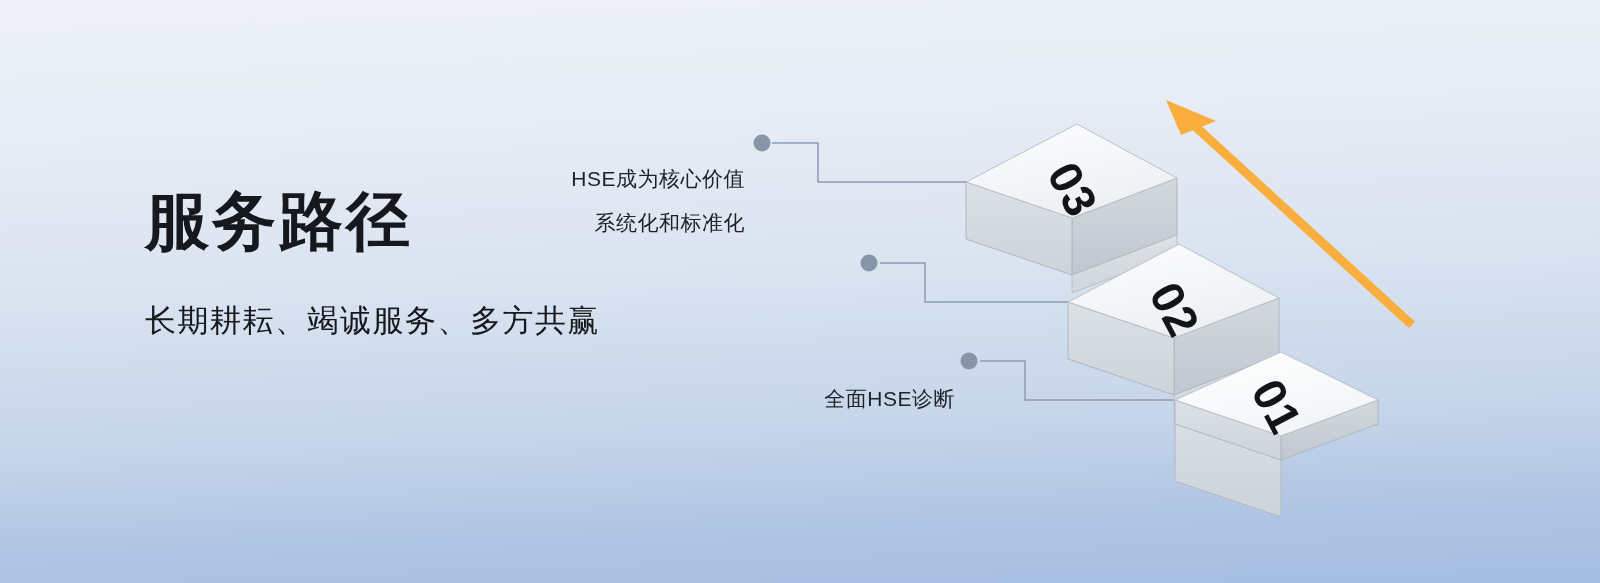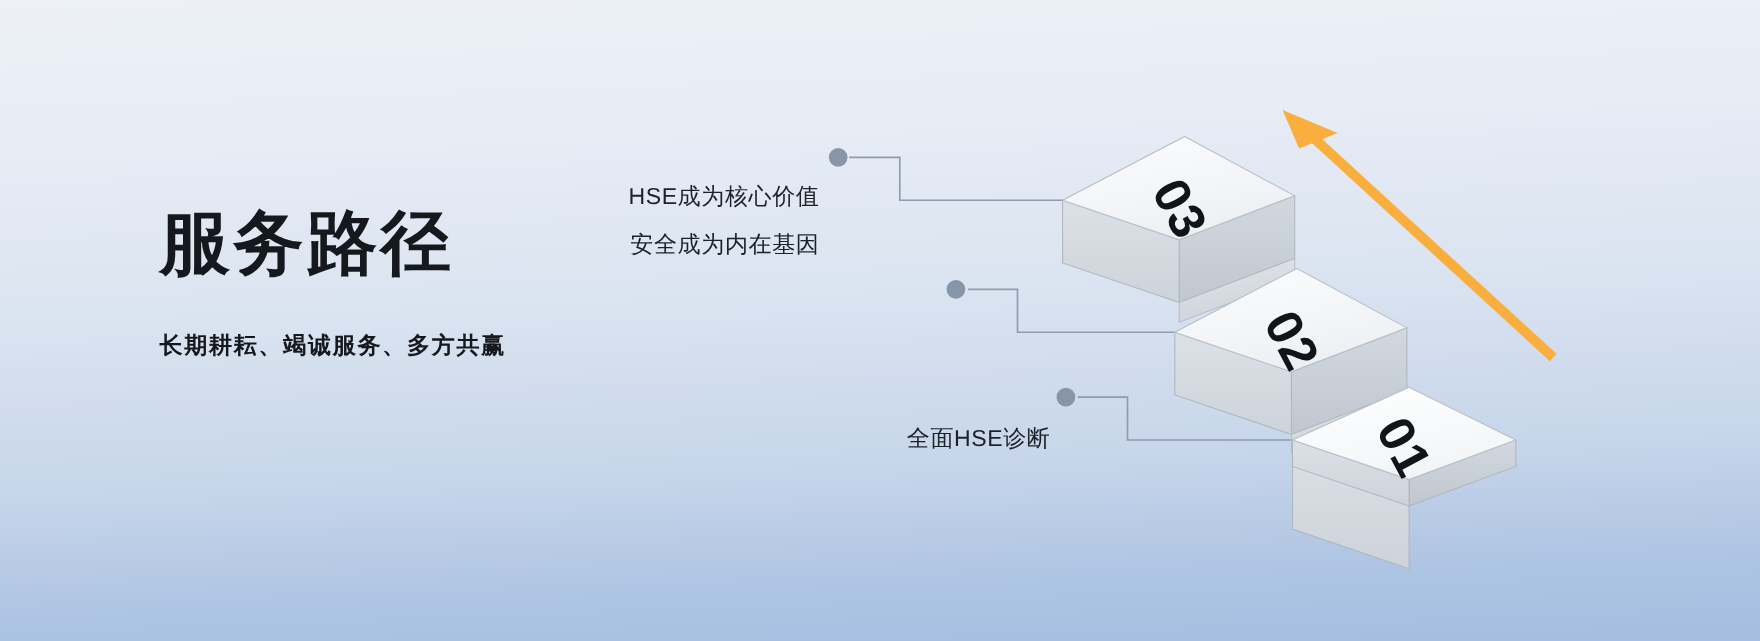--- a/index.html
+++ b/index.html
@@ -30,23 +30,23 @@
     margin: 0;
     font-size: 64px;
     line-height: 1.12;
     font-weight: bold;
     color: #15181c;
     letter-spacing: 3px;
   }
   #page-subtitle {
     margin: 0;
     padding-top: 43px;
-    font-size: 21px;
+    font-size: 31px;
     line-height: 1.3;
-    font-weight: bold;
+    font-weight: normal;
     color: #15181c;
     letter-spacing: 1.5px;
   }
 
   
   .annotation {
     position: absolute;
     text-align: right;
     color: #1c2228;
     font-size: 21px;
@@ -86,21 +86,21 @@
 
 <div id="banner">
 
   <div id="left-text">
     <h1 id="page-title">服务路径</h1>
     <p id="page-subtitle">长期耕耘、竭诚服务、多方共赢</p>
   </div>
 
   <div class="annotation" id="annotation-3">
     <span class="line1">HSE成为核心价值</span>
-    <span class="line2">安全成为内在基因</span>
+    <span class="line2">系统化和标准化</span>
   </div>
 
 
   <div class="annotation" id="annotation-1">
     <span class="line1">全面HSE诊断</span>
   </div>
 
   <svg id="scene" viewBox="0 0 1600 583">
     <defs>
       <linearGradient id="topFaceGrad" x1="0" y1="0" x2="0.45" y2="1">

